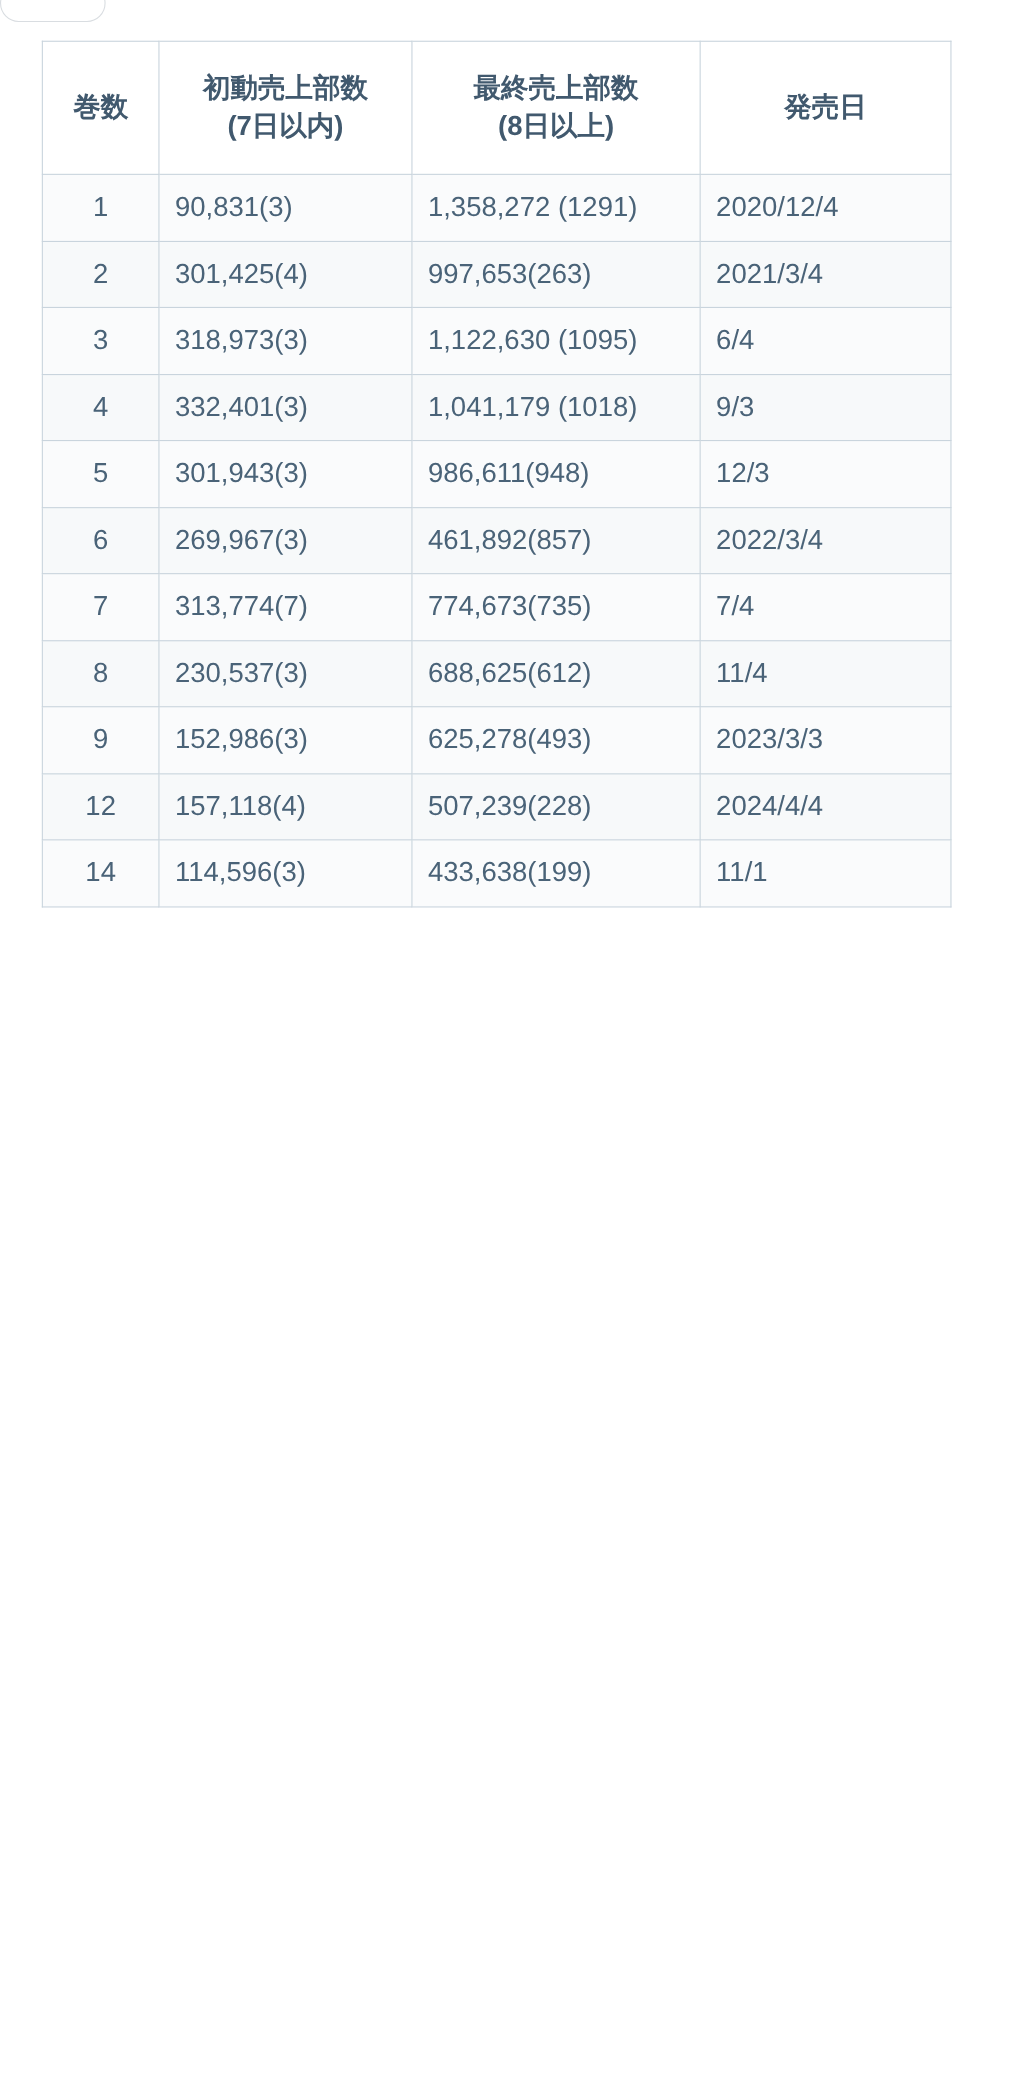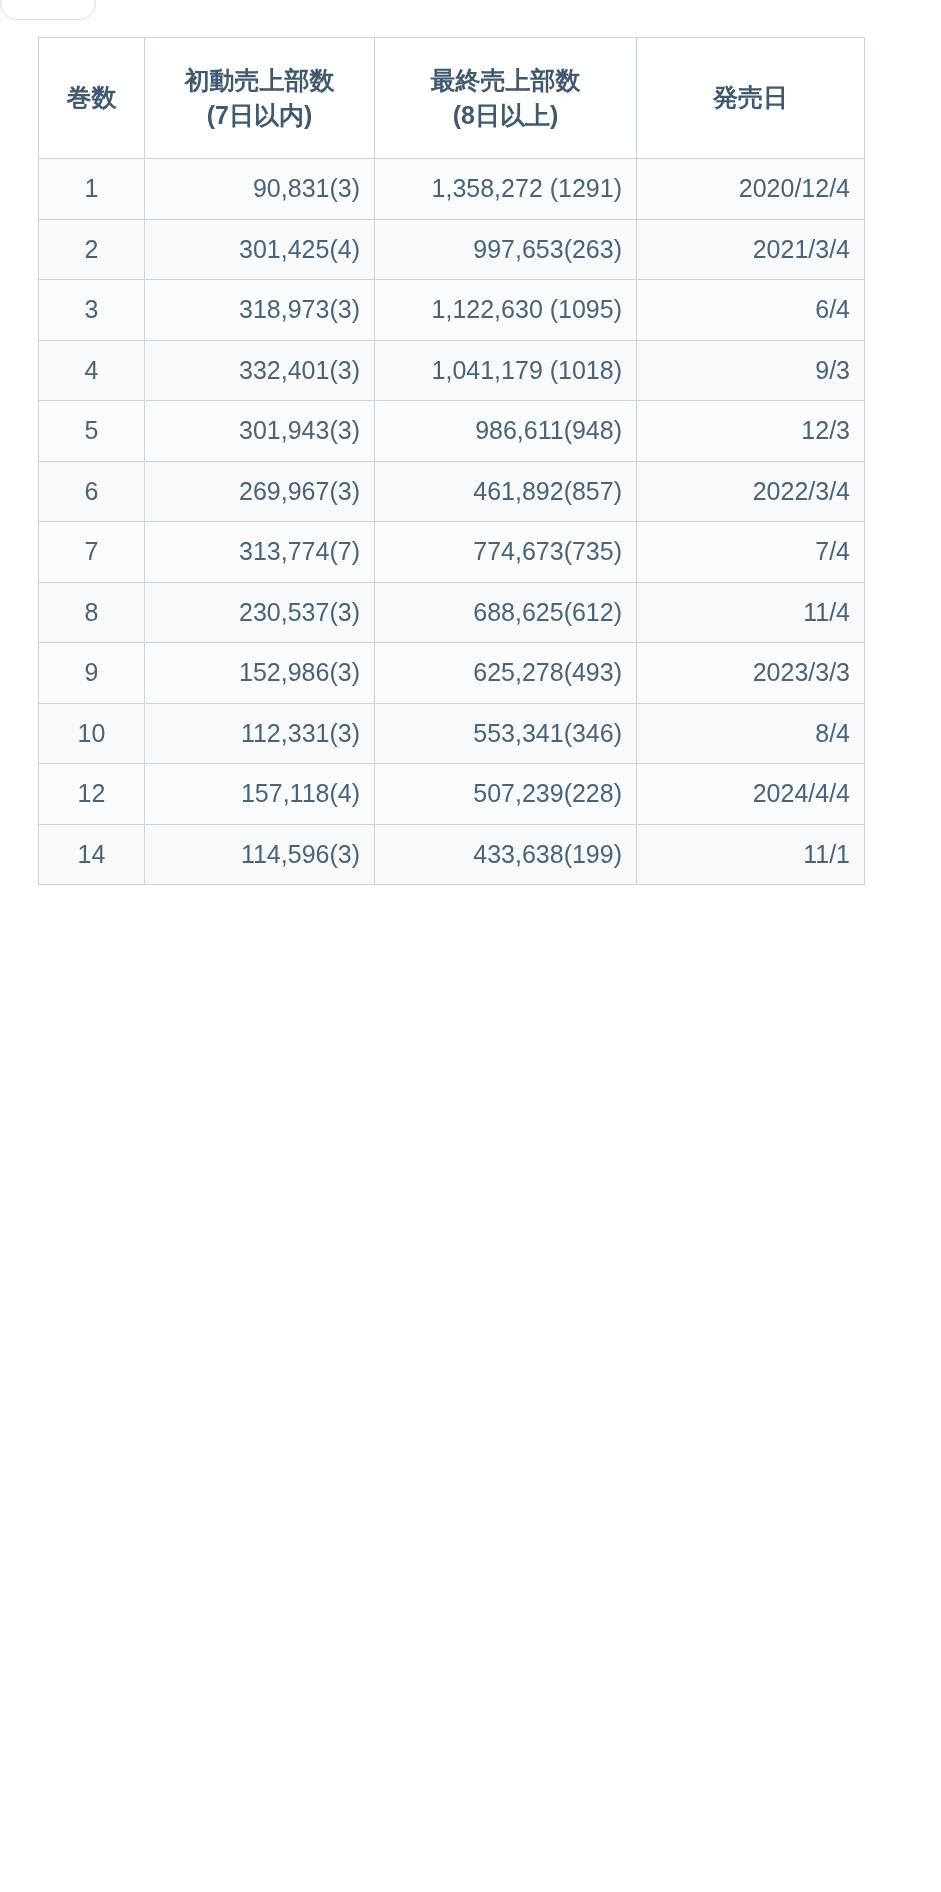--- a/index.html
+++ b/index.html
@@ -77,24 +77,23 @@
   }
 
   table.stats tbody td {
     background: #fafbfc;
   }
 
   td.vol {
     text-align: center;
   }
   td.num {
-    text-align: right;
+    text-align: left;
   }
   td.date {
-    text-align: right;
   }
 
   tbody tr:nth-child(odd) td {
     background: #fafbfc;
   }
   tbody tr:nth-child(even) td {
     background: #f7f9fa;
   }
 </style>
 </head>
@@ -179,26 +178,20 @@
             <td class="num">688,625(612)</td>
             <td class="date">11/4</td>
           </tr>
           <tr>
             <td class="vol">9</td>
             <td class="num">152,986(3)</td>
             <td class="num">625,278(493)</td>
             <td class="date">2023/3/3</td>
           </tr>
           <tr>
-            <td class="vol">10</td>
-            <td class="num">112,331(3)</td>
-            <td class="num">553,341(346)</td>
-            <td class="date">8/4</td>
-          </tr>
-          <tr>
             <td class="vol">12</td>
             <td class="num">157,118(4)</td>
             <td class="num">507,239(228)</td>
             <td class="date">2024/4/4</td>
           </tr>
           <tr>
             <td class="vol">14</td>
             <td class="num">114,596(3)</td>
             <td class="num">433,638(199)</td>
             <td class="date">11/1</td>

